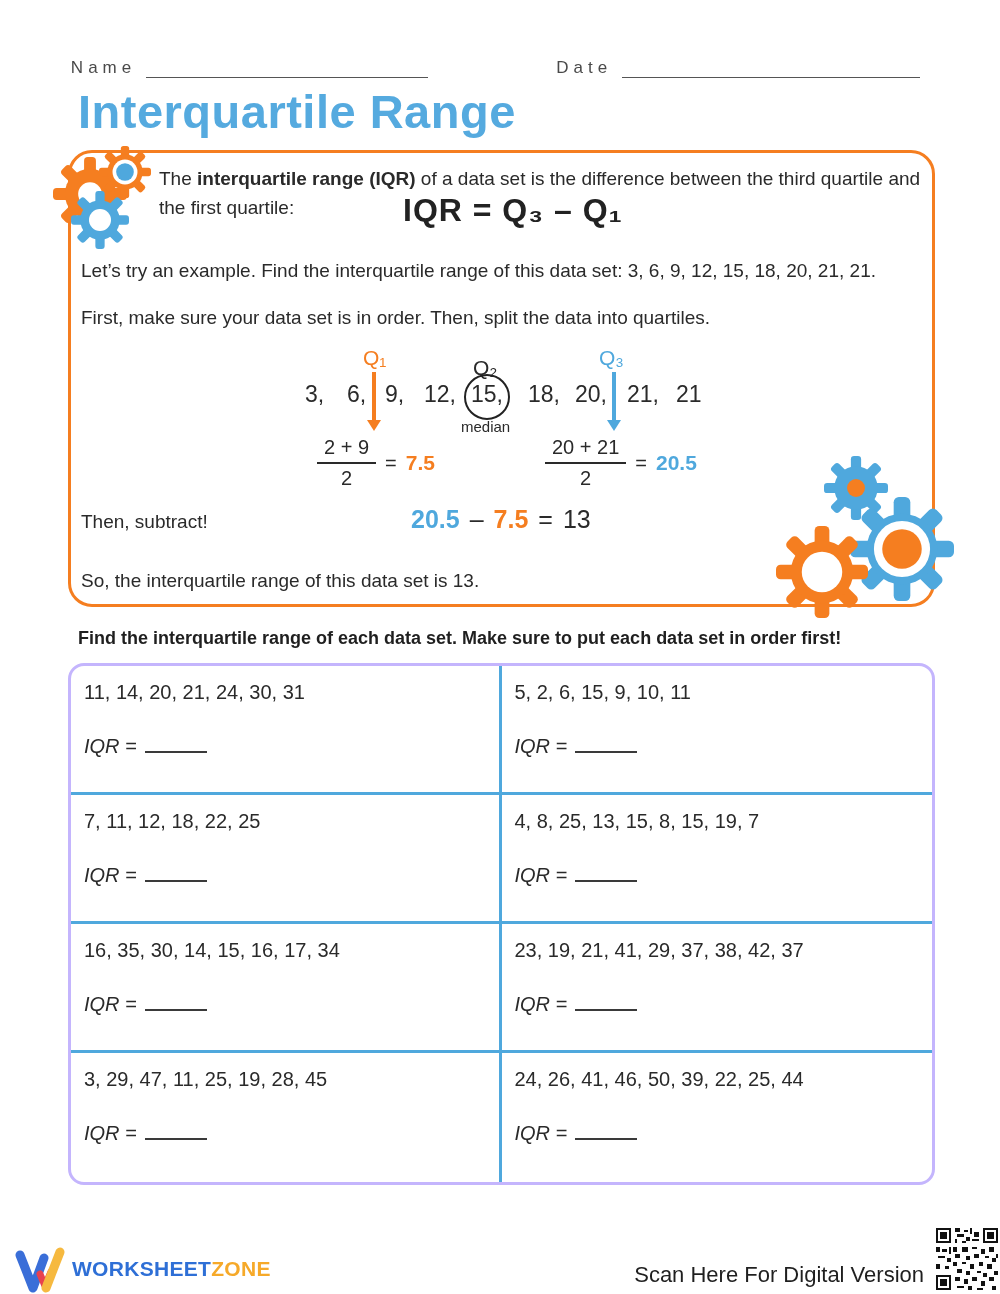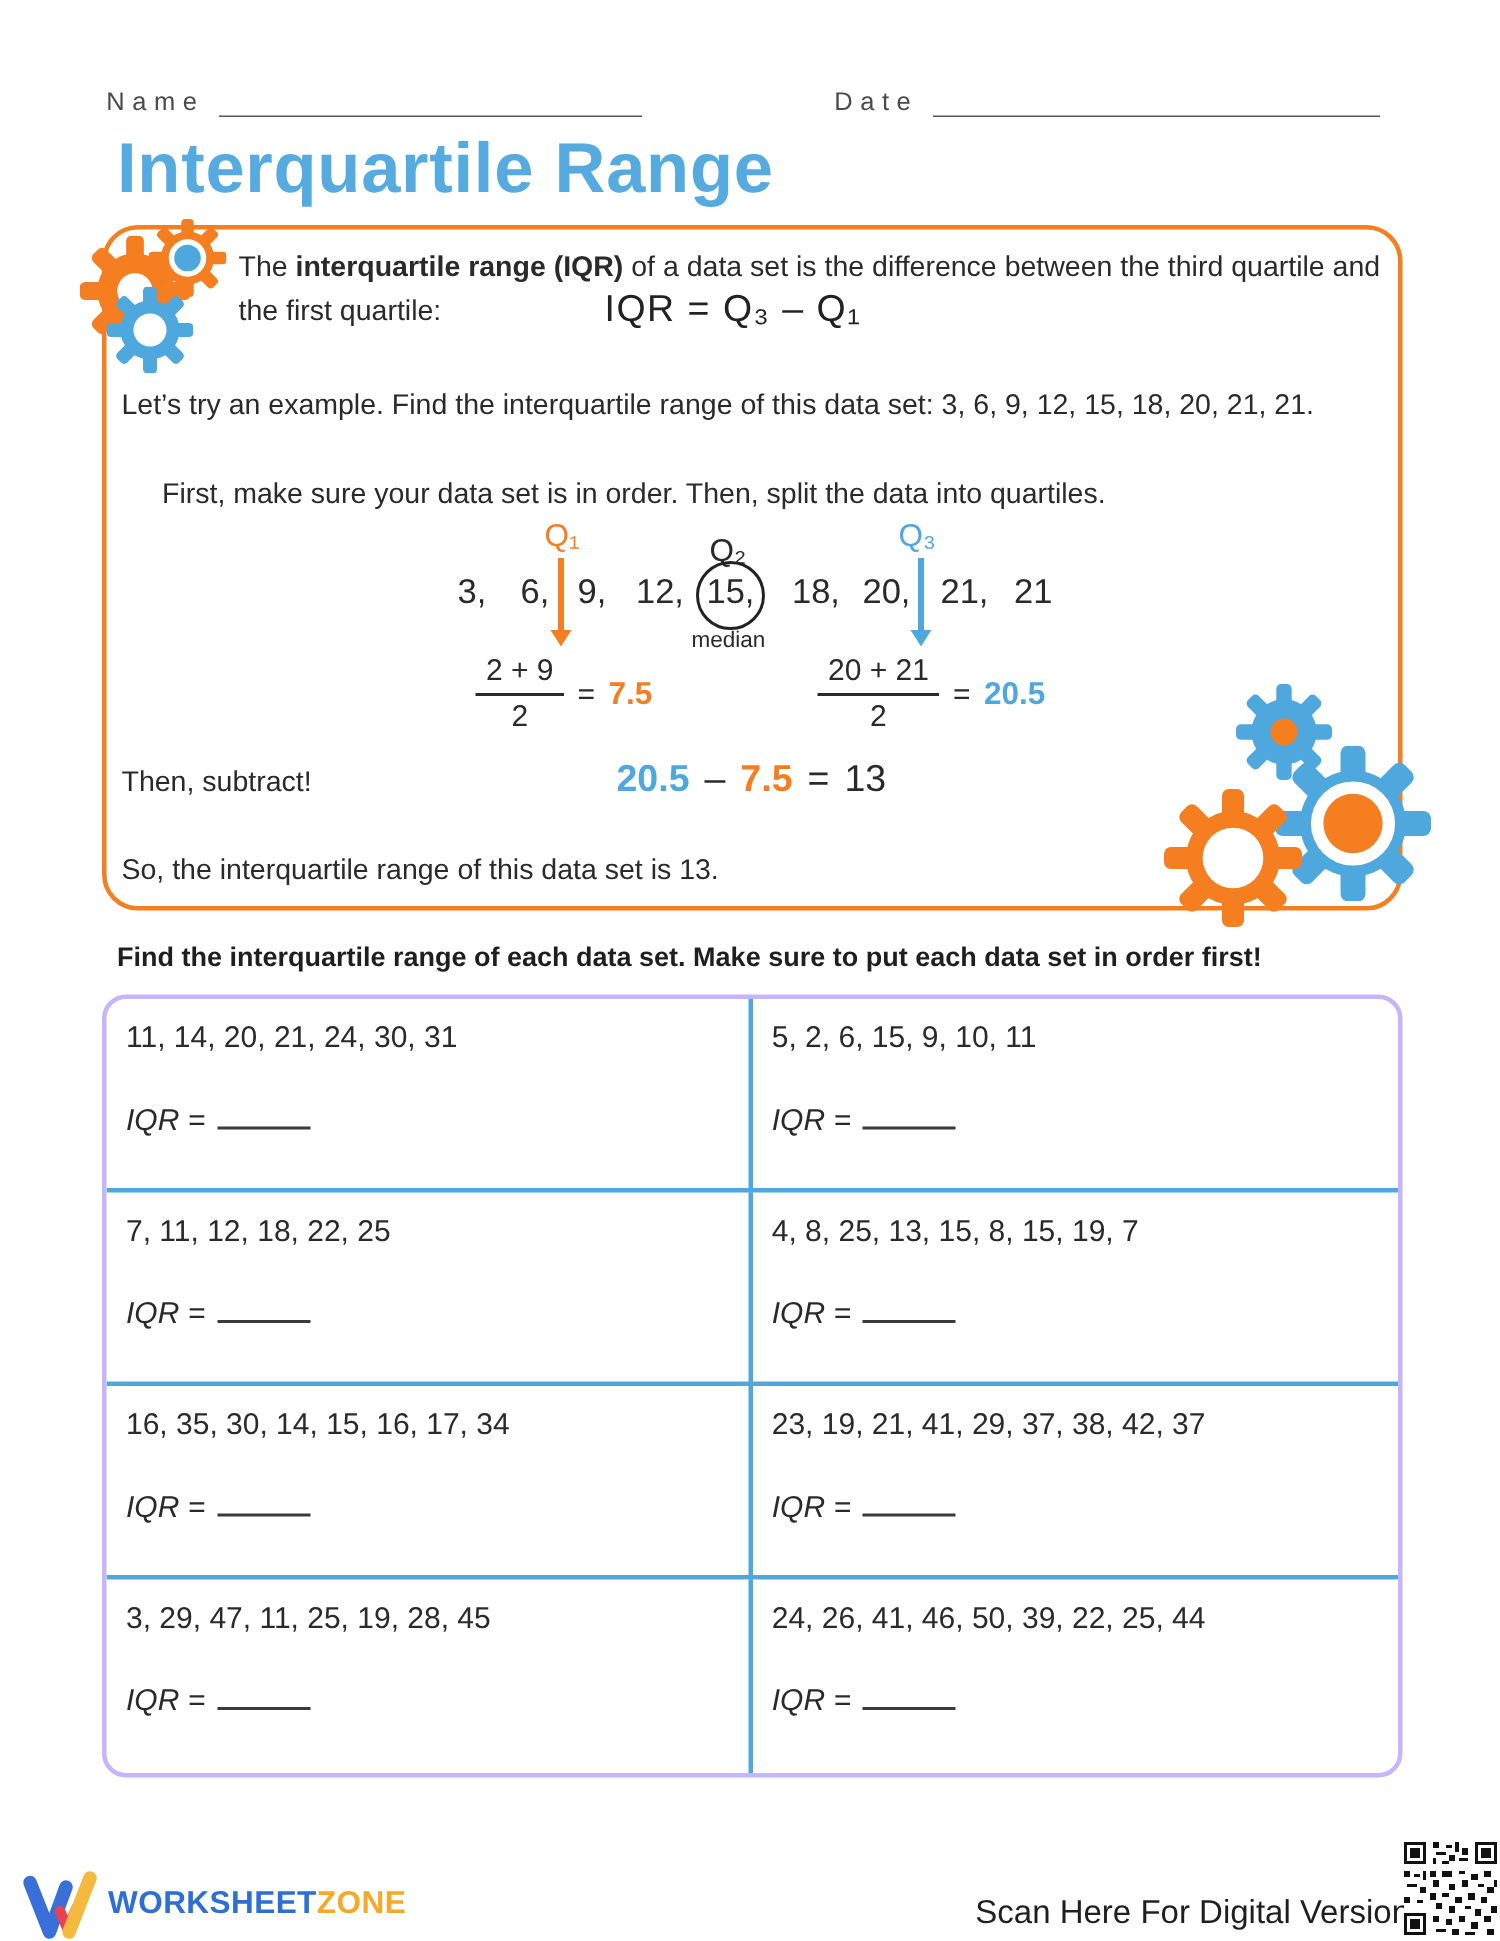--- a/index.html
+++ b/index.html
@@ -10,21 +10,21 @@
 
   
   .header-row { position:absolute; left:68px; top:58px; width:855px; display:flex; align-items:flex-end;justify-content:center; }
   .hdr-label { font-size:17px; letter-spacing:5px; color:#4a4a4a; }
   .hdr-line { display:inline-block; height:15px; border-bottom:1.6px solid #555; margin-left:10px; }
   .title { left:78px; top:84px; font-size:47px; font-weight:bold; color:#55AADF; letter-spacing:0.5px; }
 
   
   .example-box { left:68px; top:150px; width:867px; height:457px; border:3.5px solid #F57E20; border-radius:24px; }
   .intro { left:88px; top:11px; width:780px; font-size:19px; line-height:1.55; }
-  .formula { left:332px; top:39px; font-size:25px; font-weight:400; letter-spacing:1px; color:#222; }
+  .formula { left:332px; top:39px; font-size:32px; font-weight:700; letter-spacing:1px; color:#222; }
   .body-line { font-size:19px; color:#2a2a2a; }
 
   
   .qlabel { font-size:21px; font-weight:normal; }
   .q-orange { color:#F57E20; }
   .q-blue { color:#4FA8DD; }
   .num { position:absolute; font-size:23px; color:#2a2a2a; }
   .median-circle { position:absolute; width:46px; height:46px; border:2.5px solid #222; border-radius:50%; }
   .median-label { position:absolute; font-size:15px; color:#2a2a2a; }
   .arrow { position:absolute; width:3.5px; }
@@ -54,21 +54,21 @@
   .cell.cl { border-right:3px solid #4FA8DD; }
   .cell.rb { border-bottom:3px solid #4FA8DD; }
   .iqr-line { margin-top:30px; font-size:20px;font-style:italic; }
   .blank { display:inline-block; width:62px; height:19px; border-bottom:2px solid #3a3a3a; margin-left:8px; }
 
   
   .brand { position:absolute; left:14px; top:1243px; display:flex; align-items:center; gap:6px; }
   .brand-text { font-size:21px; font-weight:bold; letter-spacing:0.3px; }
   .brand-w1 { color:#2E6FD6; }
   .brand-w2 { color:#F6A929; }
-  .scan-text { position:absolute; right:60px; top:1262px; font-size:22px; color:#1f1f1f; }
+  .scan-text { position:absolute; right:76px; top:1262px; font-size:22px; color:#1f1f1f; }
   .qr { position:absolute; left:936px; top:1228px; }
 
   .gear { position:absolute; }
 </style>
 </head>
 <body>
 
 <div class="page">
 
   <svg width="0" height="0" style="position:absolute">
@@ -97,21 +97,21 @@
   </div>
 
   <h1 class="title abs">Interquartile Range</h1>
 
   <div class="example-box abs">
     <p class="intro abs"><span>The </span><b>interquartile range (IQR)</b><span> of a data set is the difference between the third quartile and the first quartile:</span></p>
 
     <div class="formula abs">IQR = Q₃ – Q₁</div>
 
     <p class="body-line abs" style="left:10px; top:107px;">Let’s try an example. Find the interquartile range of this data set: 3, 6, 9, 12, 15, 18, 20, 21, 21.</p>
-    <p class="body-line abs" style="left:10px; top:166px;margin-left:27px;">First, make sure your data set is in order. Then, split the data into quartiles.</p>
+    <p class="body-line abs" style="left:10px; top:154px;">First, make sure your data set is in order. Then, split the data into quartiles.</p>
 
     <div class="abs" style="left:0; top:0; width:867px; height:457px;">
       <span class="abs qlabel q-orange" style="left:292px; top:193px;">Q₁</span>
       <span class="abs qlabel" style="left:402px; top:203px;">Q₂</span>
       <span class="abs qlabel q-blue" style="left:528px; top:193px;">Q₃</span>
 
       <div class="arrow orange" style="left:301px; top:219px;">
           <span class="shaft"></span>
           <span class="head"></span>
         </div>

